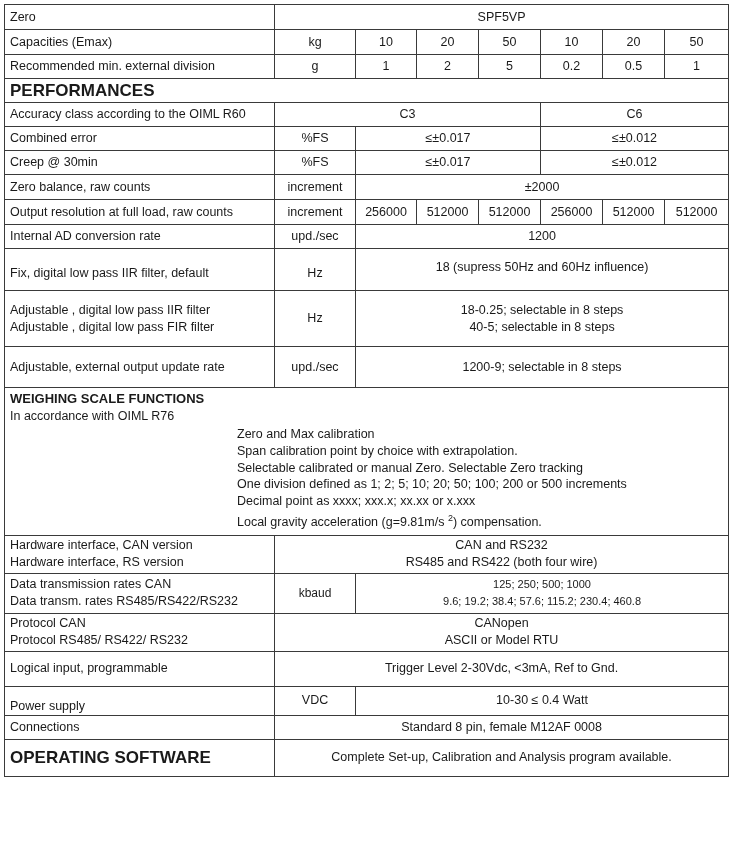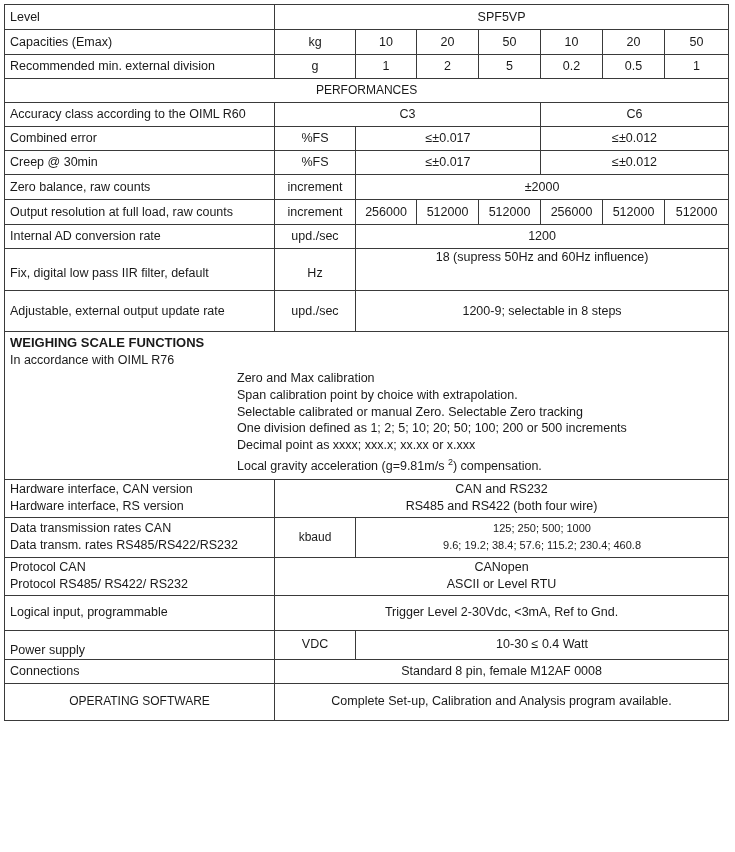--- a/index.html
+++ b/index.html
@@ -4,21 +4,21 @@
 <style>
   html, body { margin: 0; padding: 0; background: #ffffff; }
   body { width: 735px; height: 852px; position: relative; overflow: hidden;
          font-family: "Liberation Sans", sans-serif; color: #1a1a1a; }
   table.spec { position: absolute; left: 4px; top: 4px; width: 724px;
                border-collapse: collapse; table-layout: fixed; font-size: 12.5px; }
   table.spec td { border: 1.5px solid #3a3a3a; padding: 0 5px; vertical-align: middle;
                   line-height: 17px; }
   td.c { text-align: center; }
   td.l { text-align: left; }
-  td.sec { font-weight: normal; font-size: 12px; text-align: center; }
+  td.sec { font-weight: bold; font-size: 17px; }
   .fs13 { font-size: 13.5px; }
   .lines div { white-space: nowrap; }
   .wsf-block { padding: 2px 5px 4px 5px !important; vertical-align: top !important; }
   .wsf-list { margin-left: 227px; margin-top: 2px; }
   .wsf-list div { line-height: 16.8px; }
   sup { font-size: 9px; }
 </style>
 </head>
 <body>
 
@@ -29,21 +29,21 @@
     <col style="width:61px">
       <col style="width:62px">
       <col style="width:62px">
     <col style="width:62px">
       <col style="width:62px">
       <col style="width:64px">
   </colgroup>
 
   <tbody>
       <tr style="height:25px">
-    <td class="l">Level</td>
+    <td class="l">Zero</td>
     <td class="c" colspan="7">SPF5VP</td>
   </tr>
 
   <tr style="height:25px">
     <td class="l">Capacities (Emax)</td>
     <td class="c">kg</td>
     <td class="c">10</td>
     <td class="c">20</td>
     <td class="c">50</td>
     <td class="c">10</td>
@@ -106,23 +106,34 @@
 
   <tr style="height:24px">
     <td class="l">Internal AD conversion rate</td>
     <td class="c">upd./sec</td>
     <td class="c" colspan="6">1200</td>
   </tr>
 
   <tr style="height:42px">
     <td class="l" style="vertical-align:top;padding-top:16px">Fix, digital low pass IIR filter, default</td>
     <td class="c" style="padding-top:8px">Hz</td>
-    <td class="c" colspan="6" style="vertical-align:top;padding-top:0">18 (supress 50Hz and 60Hz influence)</td>
-  </tr>
-
+    <td class="c" colspan="6" style="vertical-align:top;padding-top:10px">18 (supress 50Hz and 60Hz influence)</td>
+  </tr>
+
+  <tr style="height:56px">
+    <td class="l lines">
+      <div>Adjustable , digital low pass IIR filter</div>
+      <div>Adjustable , digital low pass FIR filter</div>
+    </td>
+    <td class="c">Hz</td>
+    <td class="c lines" colspan="6">
+      <div>18-0.25; selectable in 8 steps</div>
+      <div>40-5; selectable in 8 steps</div>
+    </td>
+  </tr>
 
   <tr style="height:41px">
     <td class="l">Adjustable, external output update rate</td>
     <td class="c">upd./sec</td>
     <td class="c" colspan="6">1200-9; selectable in 8 steps</td>
   </tr>
 
   <tr style="height:142px">
     <td class="wsf-block" colspan="8">
       <div style="font-weight:bold;font-size:13px;line-height:18px">WEIGHING SCALE FUNCTIONS</div>
@@ -162,21 +173,21 @@
     </td>
   </tr>
 
   <tr style="height:38px">
     <td class="l lines">
       <div>Protocol CAN</div>
       <div>Protocol RS485/ RS422/ RS232</div>
     </td>
     <td class="c lines" colspan="7">
       <div>CANopen</div>
-      <div>ASCII or Level RTU</div>
+      <div>ASCII or Model RTU</div>
     </td>
   </tr>
 
   <tr style="height:35px">
     <td class="l">Logical input, programmable</td>
     <td class="c" colspan="7">Trigger Level 2-30Vdc, &lt;3mA, Ref to Gnd.</td>
   </tr>
 
   <tr style="height:26px">
     <td class="l" style="vertical-align:top;padding-top:11px">Power supply</td>

